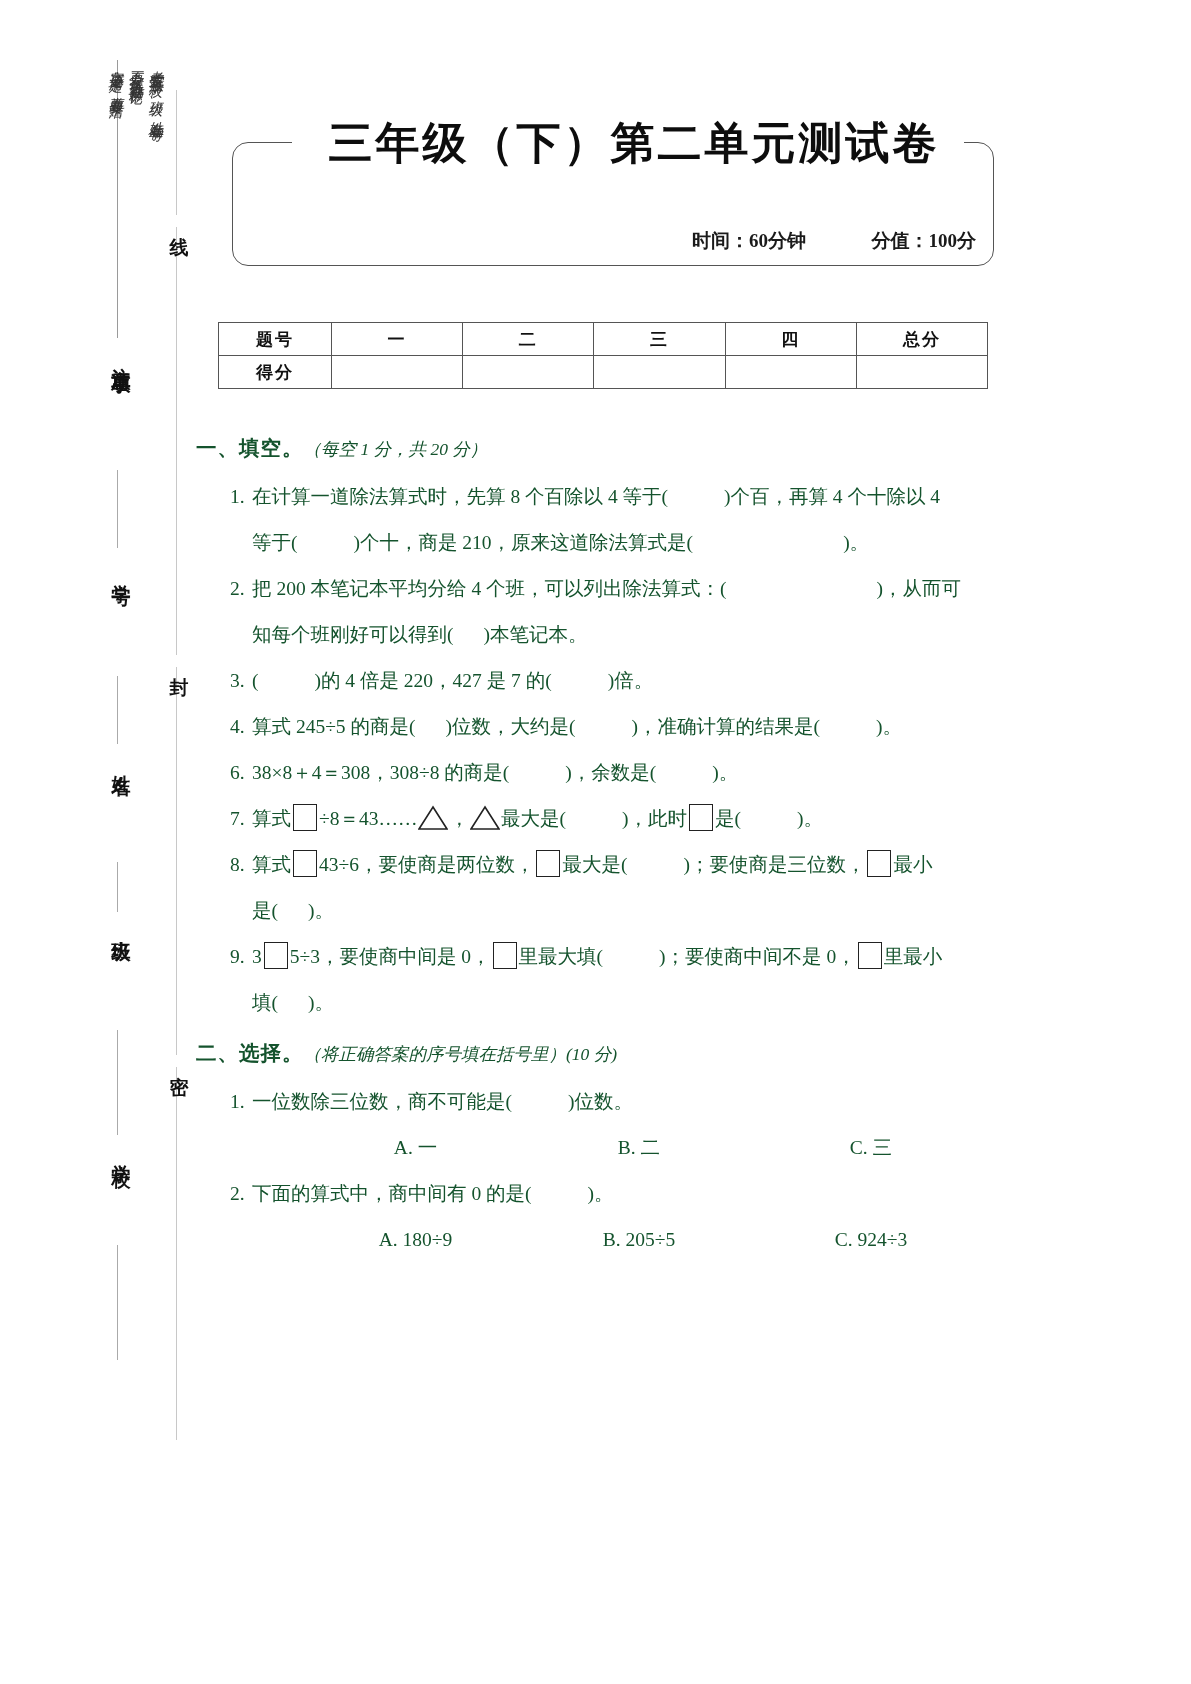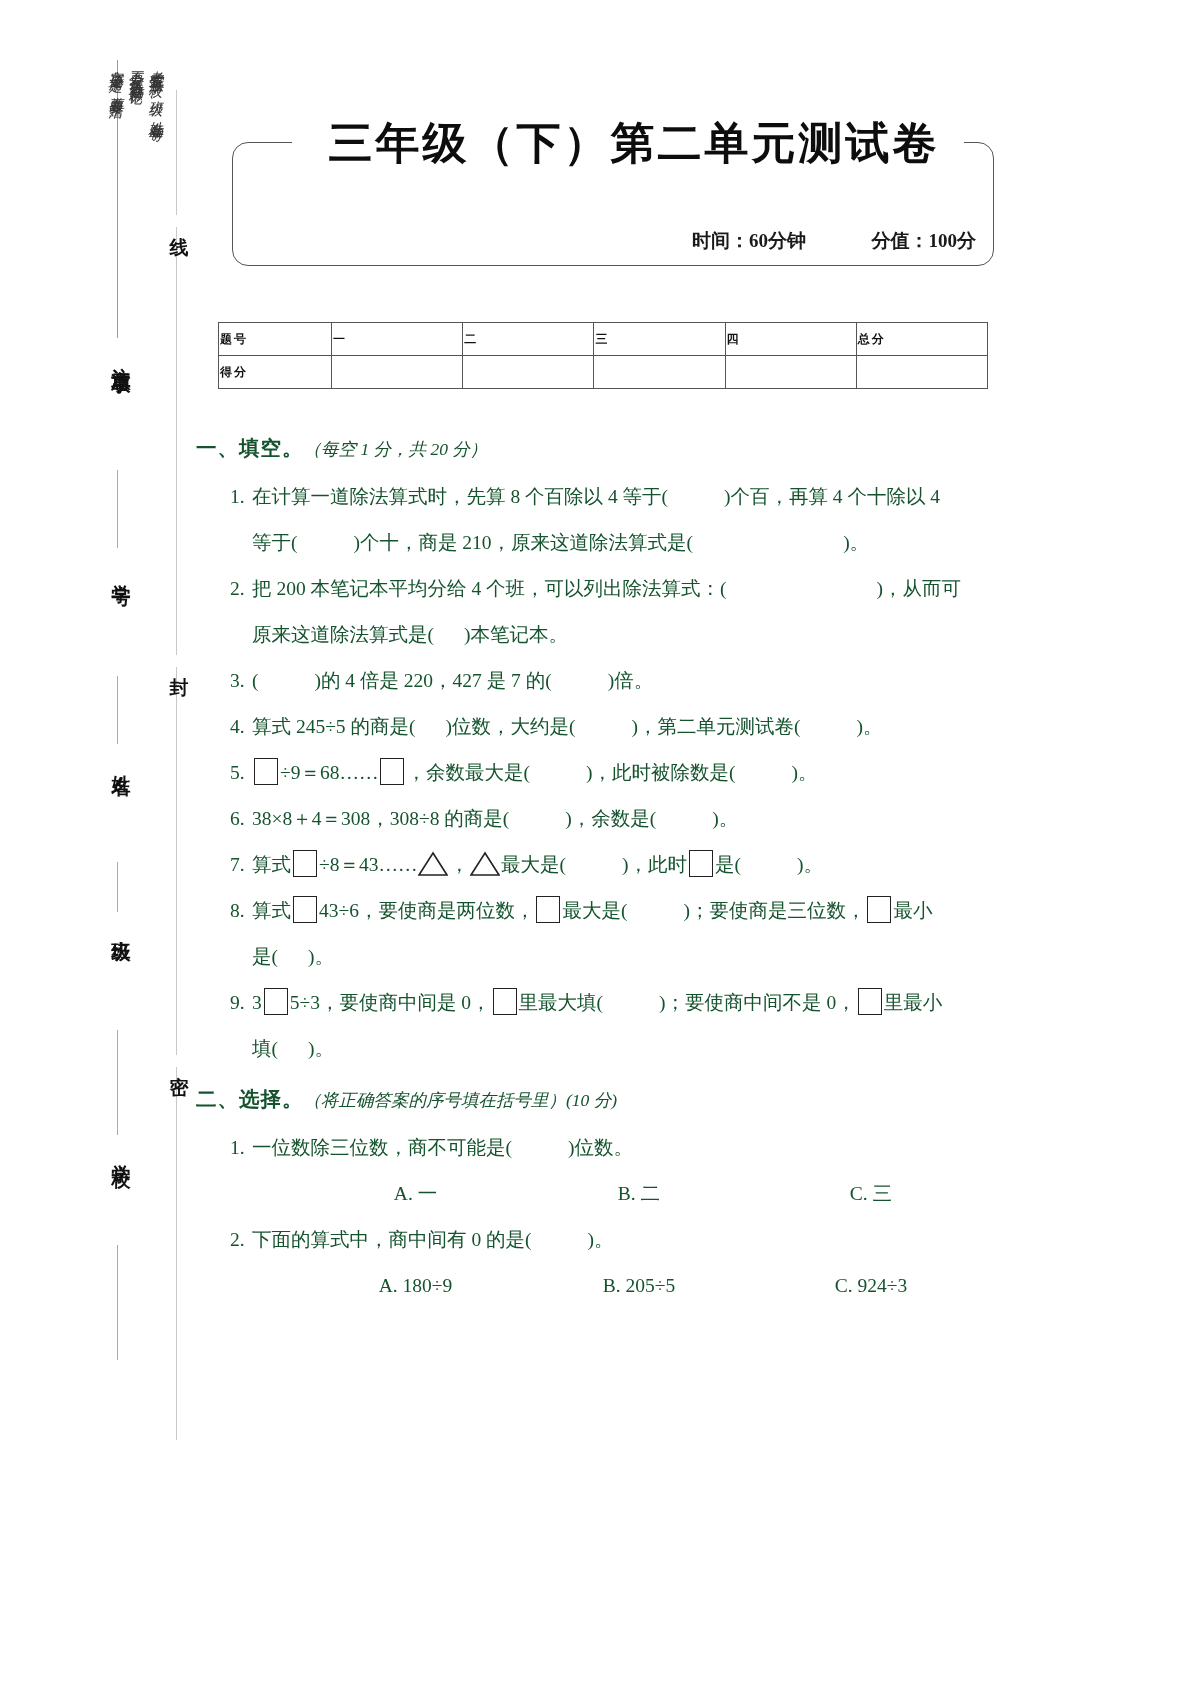--- a/index.html
+++ b/index.html
@@ -152,23 +152,23 @@
     position: absolute;
     left: 218px;
     top: 322px;
     width: 770px;
     border-collapse: collapse;
     table-layout: fixed;
   }
   .score-table td {
     border: 1px solid #555;
     height: 30px;
-    text-align: left;
+    text-align: center;
     vertical-align: middle;
-    font-size: 12px;
+    font-size: 17px;
     font-weight: bold;
     color: #111;
     letter-spacing: 2px;
   }
   .score-table td.hdr-first { width: 110px; }
 
   
   .content {
     position: absolute;
     left: 196px;
@@ -297,34 +297,31 @@
       <span class="qn">1.</span><span>在计算一道除法算式时，先算 8 个百除以 4 等于(</span><span class="gapM"></span><span>)个百，再算 4 个十除以 4</span>
     </div>
     <div class="q">
       <span>等于(</span><span class="gapM"></span><span>)个十，商是 210，原来这道除法算式是(</span><span class="gapXL"></span><span>)。</span>
     </div>
 
     <div class="q">
       <span class="qn">2.</span><span>把 200 本笔记本平均分给 4 个班，可以列出除法算式：(</span><span class="gapXL"></span><span>)，从而可</span>
     </div>
     <div class="q">
-      <span>原来这道除法算式是(</span><span class="gapS"></span><span>)本笔记本。</span>
+      <span>知每个班刚好可以得到(</span><span class="gapS"></span><span>)本笔记本。</span>
     </div>
 
     <div class="q">
       <span class="qn">3.</span><span>(</span><span class="gapM"></span><span>)的 4 倍是 220，427 是 7 的(</span><span class="gapM"></span><span>)倍。</span>
     </div>
 
     <div class="q">
-      <span class="qn">4.</span><span>算式 245÷5 的商是(</span><span class="gapS"></span><span>)位数，大约是(</span><span class="gapM"></span><span>)，第二单元测试卷(</span><span class="gapM"></span><span>)。</span>
-    </div>
-
-    <div class="q">
-      <span class="qn">5.</span><span class="sqbox"></span><span>÷9＝68……</span><span class="sqbox"></span><span>，余数最大是(</span><span class="gapM"></span><span>)，此时被除数是(</span><span class="gapM"></span><span>)。</span>
-    </div>
+      <span class="qn">4.</span><span>算式 245÷5 的商是(</span><span class="gapS"></span><span>)位数，大约是(</span><span class="gapM"></span><span>)，准确计算的结果是(</span><span class="gapM"></span><span>)。</span>
+    </div>
+
 
     <div class="q">
       <span class="qn">6.</span><span>38×8＋4＝308，308÷8 的商是(</span><span class="gapM"></span><span>)，余数是(</span><span class="gapM"></span><span>)。</span>
     </div>
 
     <div class="q">
       <span class="qn">7.</span><span>算式</span><span class="sqbox"></span><span>÷8＝43……</span><svg class="tri-svg" width="30" height="26" viewBox="0 0 30 26">
           <polygon points="15,2 29,24 1,24" fill="none" stroke="#222" stroke-width="1.6"></polygon>
         </svg><span>，</span><svg class="tri-svg" width="30" height="26" viewBox="0 0 30 26">
           <polygon points="15,2 29,24 1,24" fill="none" stroke="#222" stroke-width="1.6"></polygon>

